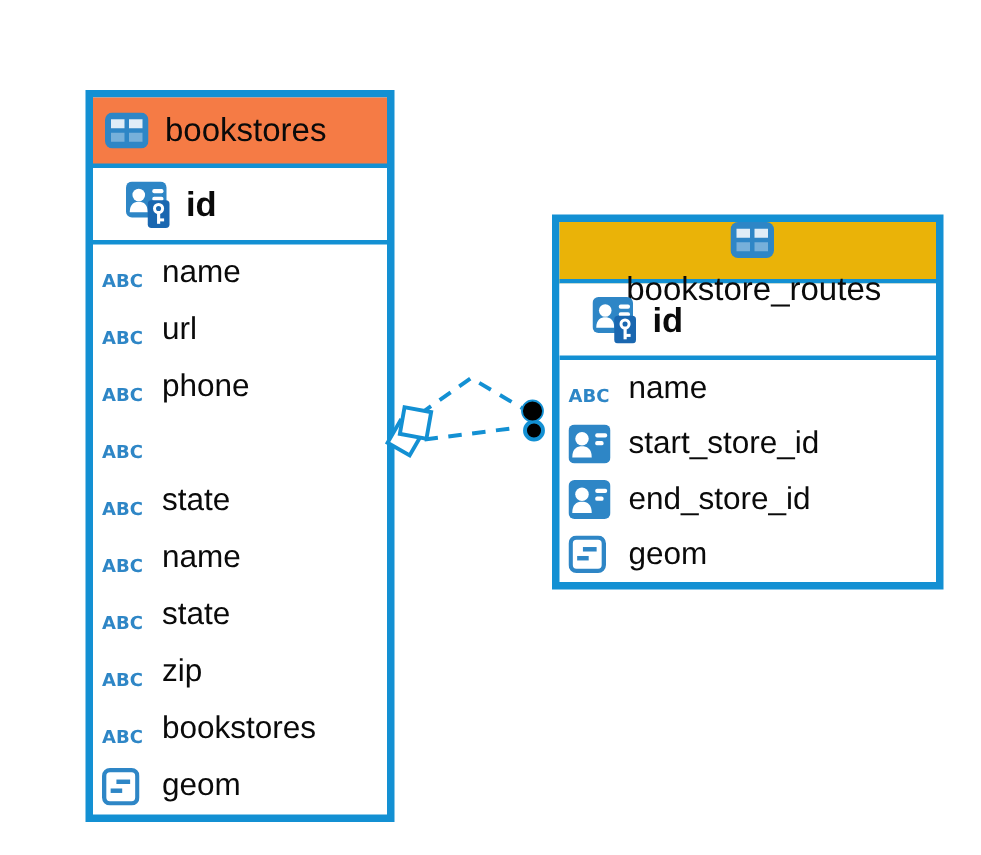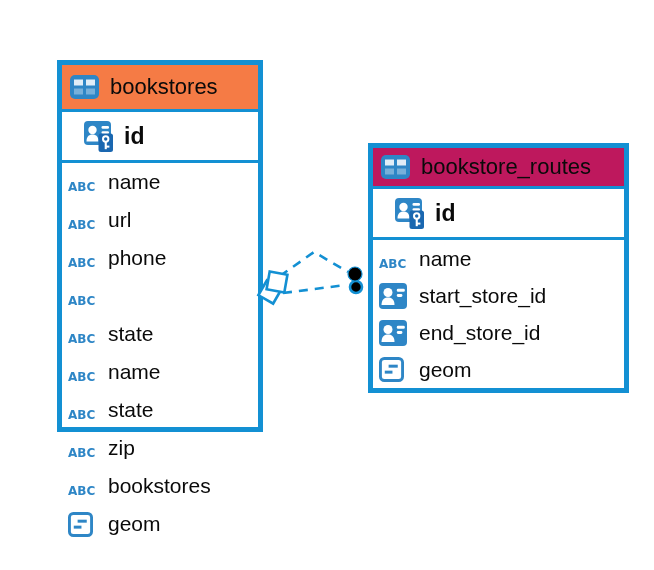--- a/index.html
+++ b/index.html
@@ -10,32 +10,32 @@
     font-family:"Liberation Sans", sans-serif;
     color:#0a0a0a;
     overflow:hidden;
   }
   .erd-table{
     position:absolute;
     border:5px solid #1390D3;
     background:#ffffff;
     box-sizing:border-box;
   }
-  .tbl-bookstores{left:57px;top:60px;width:206px;height:372px;}
+  .tbl-bookstores{left:57px;top:60px;width:206px;height:488px;}
   .tbl-routes{left:368px;top:143px;width:261px;height:250px;}
 
   .tbl-header{
     display:flex;align-items:center;
     gap:8px;padding-left:8px;
     border-bottom:3px solid #1390D3;
     font-size:22px;
     white-space:nowrap;
   }
   .tbl-bookstores .tbl-header{height:44px;background:#F57B45;}
-  .tbl-routes .tbl-header{height:38px;background:#be185d;}
+  .tbl-routes .tbl-header{height:38px;background:#eab308;flex-direction:column;}
 
   .pk-row{
     display:flex;align-items:center;
     gap:8px;padding-left:22px;
     height:48px;
     border-bottom:3px solid #1390D3;
     font-weight:bold;font-size:23px;
     background:#ffffff;
   }
   .fields{display:flex;flex-direction:column;}

